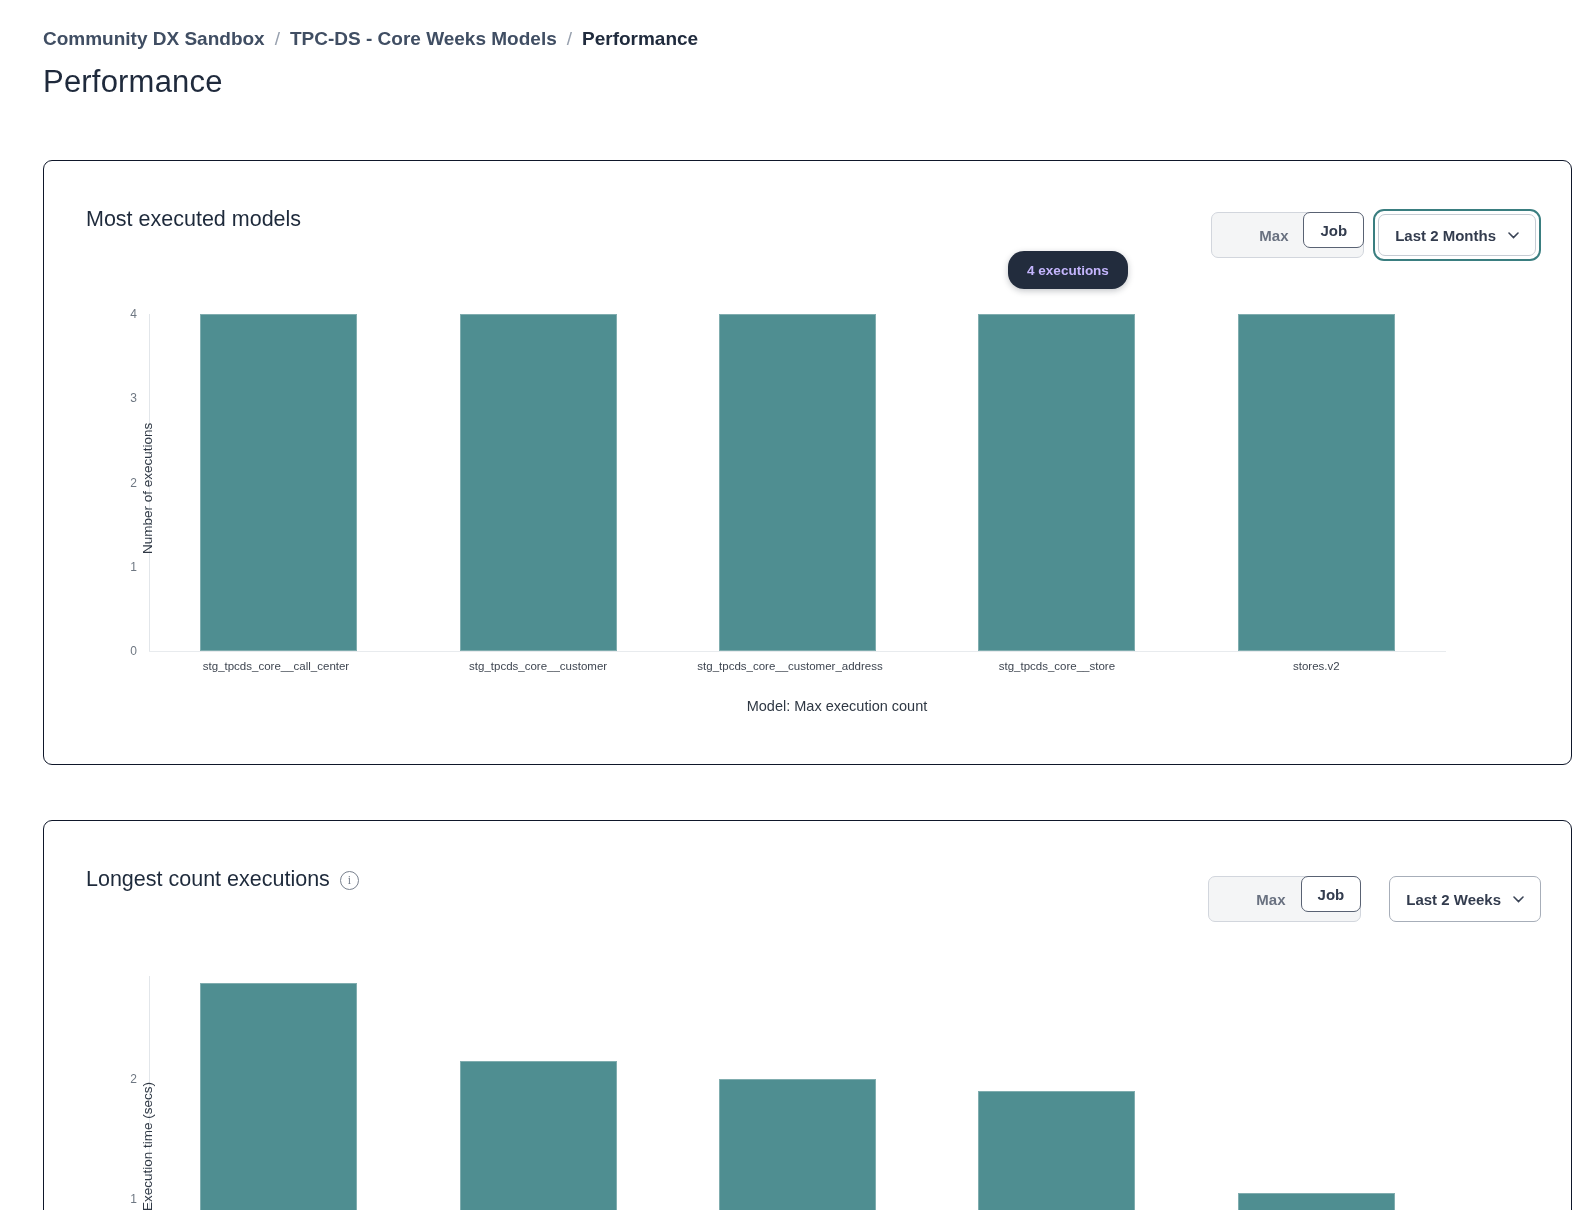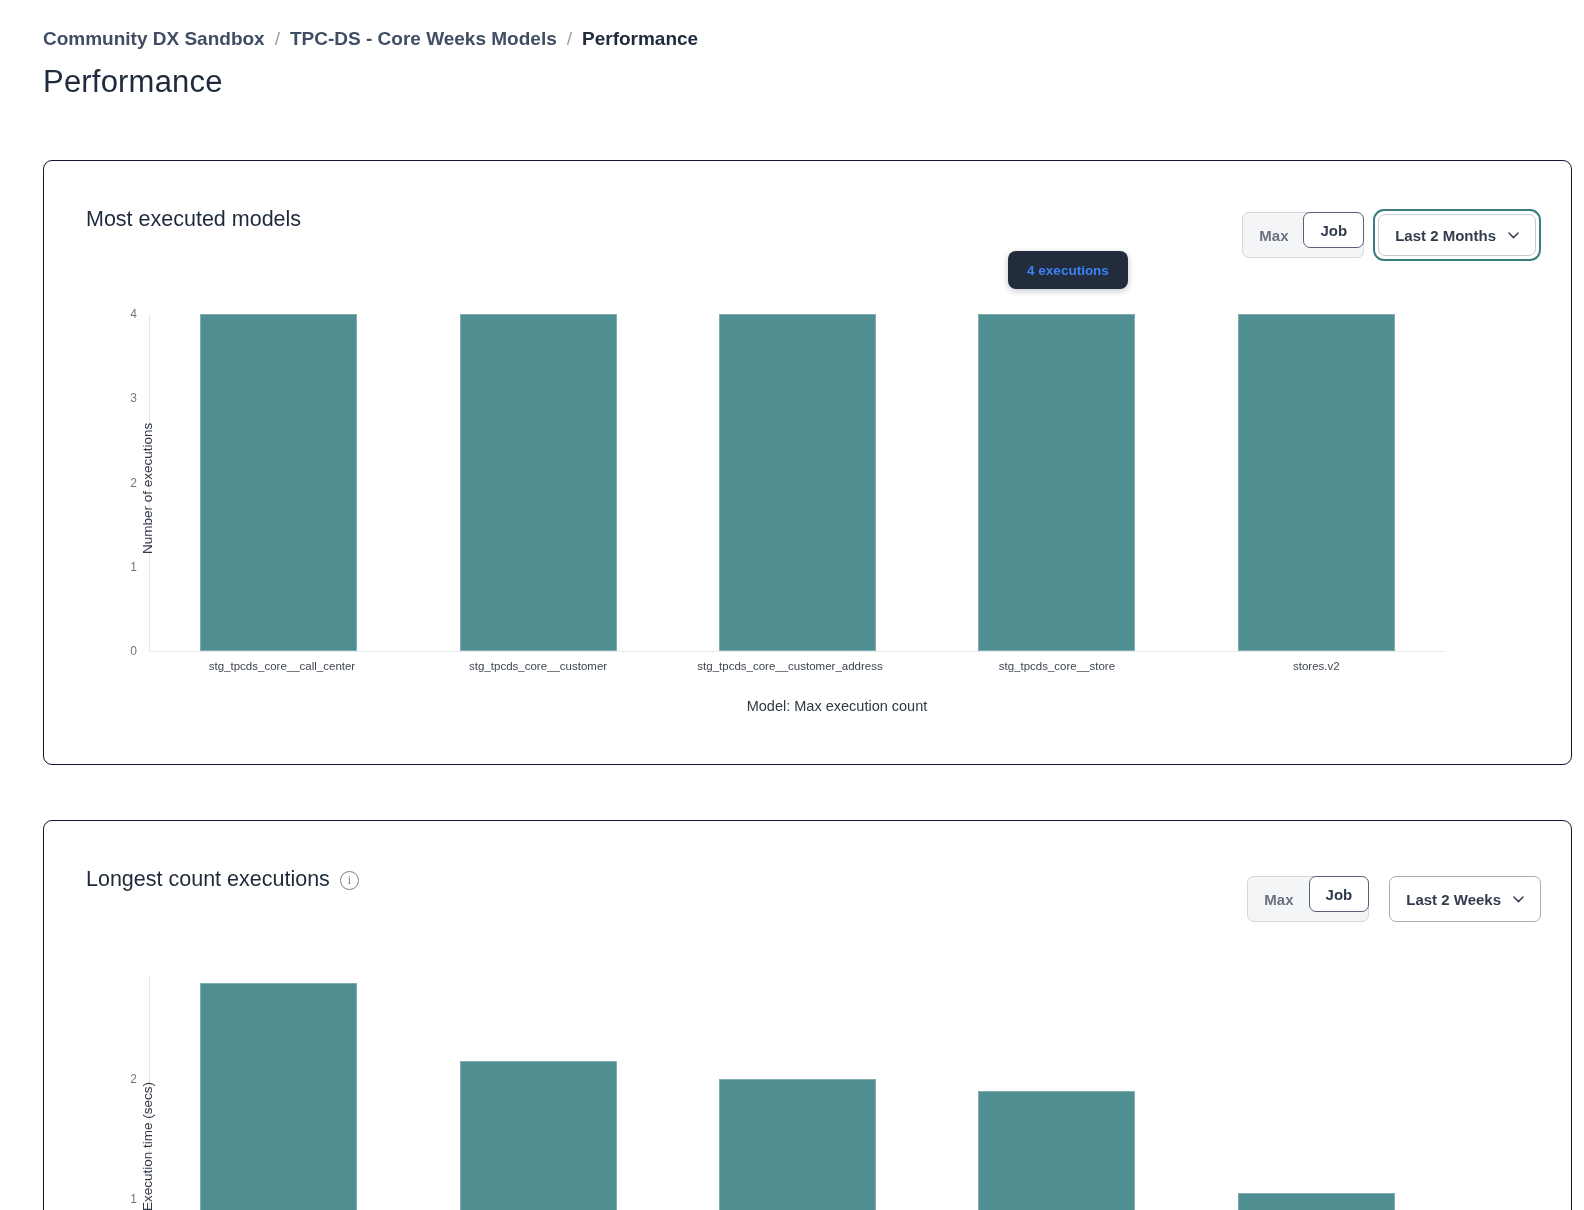--- a/index.html
+++ b/index.html
@@ -17,42 +17,42 @@
   .card { position:absolute; left:43px; width:1529px; background:#fff; border:1px solid #0f172a; border-radius:9px; }
   .card-1 { top:160px; height:605px; }
   .card-2 { top:820px; height:600px; }
   .card-title { position:absolute; left:42px; top:46px; font-size:21.5px; font-weight:400; color:#1e2a3b; display:inline-flex; align-items:center; gap:10px; }
   .info-icon { width:19px; height:19px; border:1.4px solid #79818e; border-radius:50%; display:inline-flex; align-items:center; justify-content:center; font-size:12px; color:#79818e; font-family:"Liberation Serif", serif; font-style:normal; margin-top:2px; }
 
   
   .controls { position:absolute; right:30px; display:flex; align-items:center; }
   .card-1 .controls { top:48px; }
   .card-2 .controls { top:55px; }
-  .seg-group { display:flex; border:1px solid #d2d6dd; border-radius:7px; background:#f4f5f6; height:46px; overflow:visible; }
+  .seg-group { display:flex; border:1px solid #d2d6dd; border-radius:7px; background:#f4f5f6; height:46px; overflow:visible;padding-left:31px; }
   .seg { min-width:56px; padding:0 16px; display:flex; align-items:center; justify-content:center; font-size:15px; font-weight:600; color:#697180; background:transparent; border:none; cursor:pointer; border-radius:7px; }
   .seg.selected { background:#ffffff; border:1px solid #596273; color:#333c4e; margin:-1px; height:36px; }
   .dd-ring { margin-left:9px; border:2px solid #3a7e80; border-radius:11px; padding:3px; background:#fff;text-align:center; }
   .dropdown { height:42px; background:#fff; border:1px solid #c6ccd4; border-radius:7px; display:flex; align-items:center; gap:12px; padding:0 16px; font-size:15px; font-weight:600; color:#333c4e; cursor:pointer; }
-  .card-2 .dropdown { height:46px; border:1px solid #a7aeb9; margin-left:20px; }
+  .card-2 .dropdown { height:46px; border:1px solid #a7aeb9; margin-left:28px; }
 
   
   .chart { position:absolute; inset:0; }
   .axis-y { position:absolute; border-left:1px solid #e2e6ea; }
   .axis-baseline { position:absolute; border-top:1px solid #e8ebee; }
   .ytick { position:absolute; width:34px; text-align:right; font-size:12px; color:#6e7782; transform:translateY(-50%); }
   .bar { position:absolute; background:#4f8e91; box-shadow:inset 0 0 0 1px rgba(255,255,255,.28); }
   .xlabel { position:absolute; text-align:center; font-size:11.5px; color:#3f4651; transform:translateX(-50%); white-space:nowrap; }
   .axis-title-x { position:absolute; font-size:14.5px; color:#2f3844; transform:translateX(-50%); }
   .axis-title-y { position:absolute; font-size:13.5px; color:#2f3844; transform:rotate(-90deg); transform-origin:left top; white-space:nowrap; }
   .card-1 .axis-title-y { left:96px; top:393px; }
   .card-2 .axis-title-y { left:96px; top:390px; }
   .card-1 .axis-title-x { left:753px; top:537px;margin-left:40px; }
 
   
-  .tooltip { position:absolute; left:964px; top:90px; width:120px; height:38px; background:#222c3d; border-radius:8px; color:#3b82f6; font-size:13.5px; font-weight:700; display:flex; align-items:center; justify-content:center; box-shadow:0 2px 6px rgba(20,28,40,.25); }
+  .tooltip { position:absolute; left:964px; top:90px; width:120px; height:38px; background:#222c3d; border-radius:16px; color:#c4b5fd; font-size:13.5px; font-weight:700; display:flex; align-items:center; justify-content:center; box-shadow:0 2px 6px rgba(20,28,40,.25); }
 
   .chev { display:inline-block; }
 </style>
 </head>
 <body>
 
 <div class="page">
 
   <nav class="breadcrumb">
     <span>Community DX Sandbox</span>
@@ -84,21 +84,21 @@
 
     <div class="chart" id="chart-0">
         <div class="axis-y" style="left: 105px; top: 153px; height: 337px; width: 0px;"></div>
         <div class="axis-baseline" style="left: 105px; top: 490px; width: 1297px; height: 0px;"></div>
         <div class="ytick" style="left: 59px; top: 490px;">0</div>
         <div class="ytick" style="left: 59px; top: 405.75px;">1</div>
         <div class="ytick" style="left: 59px; top: 321.5px;">2</div>
         <div class="ytick" style="left: 59px; top: 237.25px;">3</div>
         <div class="ytick" style="left: 59px; top: 153px;">4</div>
         <div class="bar" style="left: 156.2px; top: 153px; width: 157px; height: 337px; background: rgb(79, 142, 145);"></div>
-        <div class="xlabel" style="left: 238px; top: 499px;">stg_tpcds_core__call_center</div>
+        <div class="xlabel" style="left: 232px; top: 499px;">stg_tpcds_core__call_center</div>
         <div class="bar" style="left: 415.6px; top: 153px; width: 157px; height: 337px; background: rgb(79, 142, 145);"></div>
         <div class="xlabel" style="left: 494.1px; top: 499px;">stg_tpcds_core__customer</div>
         <div class="bar" style="left: 675px; top: 153px; width: 157px; height: 337px; background: rgb(79, 142, 145);"></div>
         <div class="xlabel" style="left: 746px; top: 499px;">stg_tpcds_core__customer_address</div>
         <div class="bar" style="left: 934.4px; top: 153px; width: 157px; height: 337px; background: rgb(79, 142, 145);"></div>
         <div class="xlabel" style="left: 1012.9px; top: 499px;">stg_tpcds_core__store</div>
         <div class="bar" style="left: 1193.8px; top: 153px; width: 157px; height: 337px; background: rgb(79, 142, 145);"></div>
         <div class="xlabel" style="left: 1272.3px; top: 499px;">stores.v2</div>
       </div>
 

